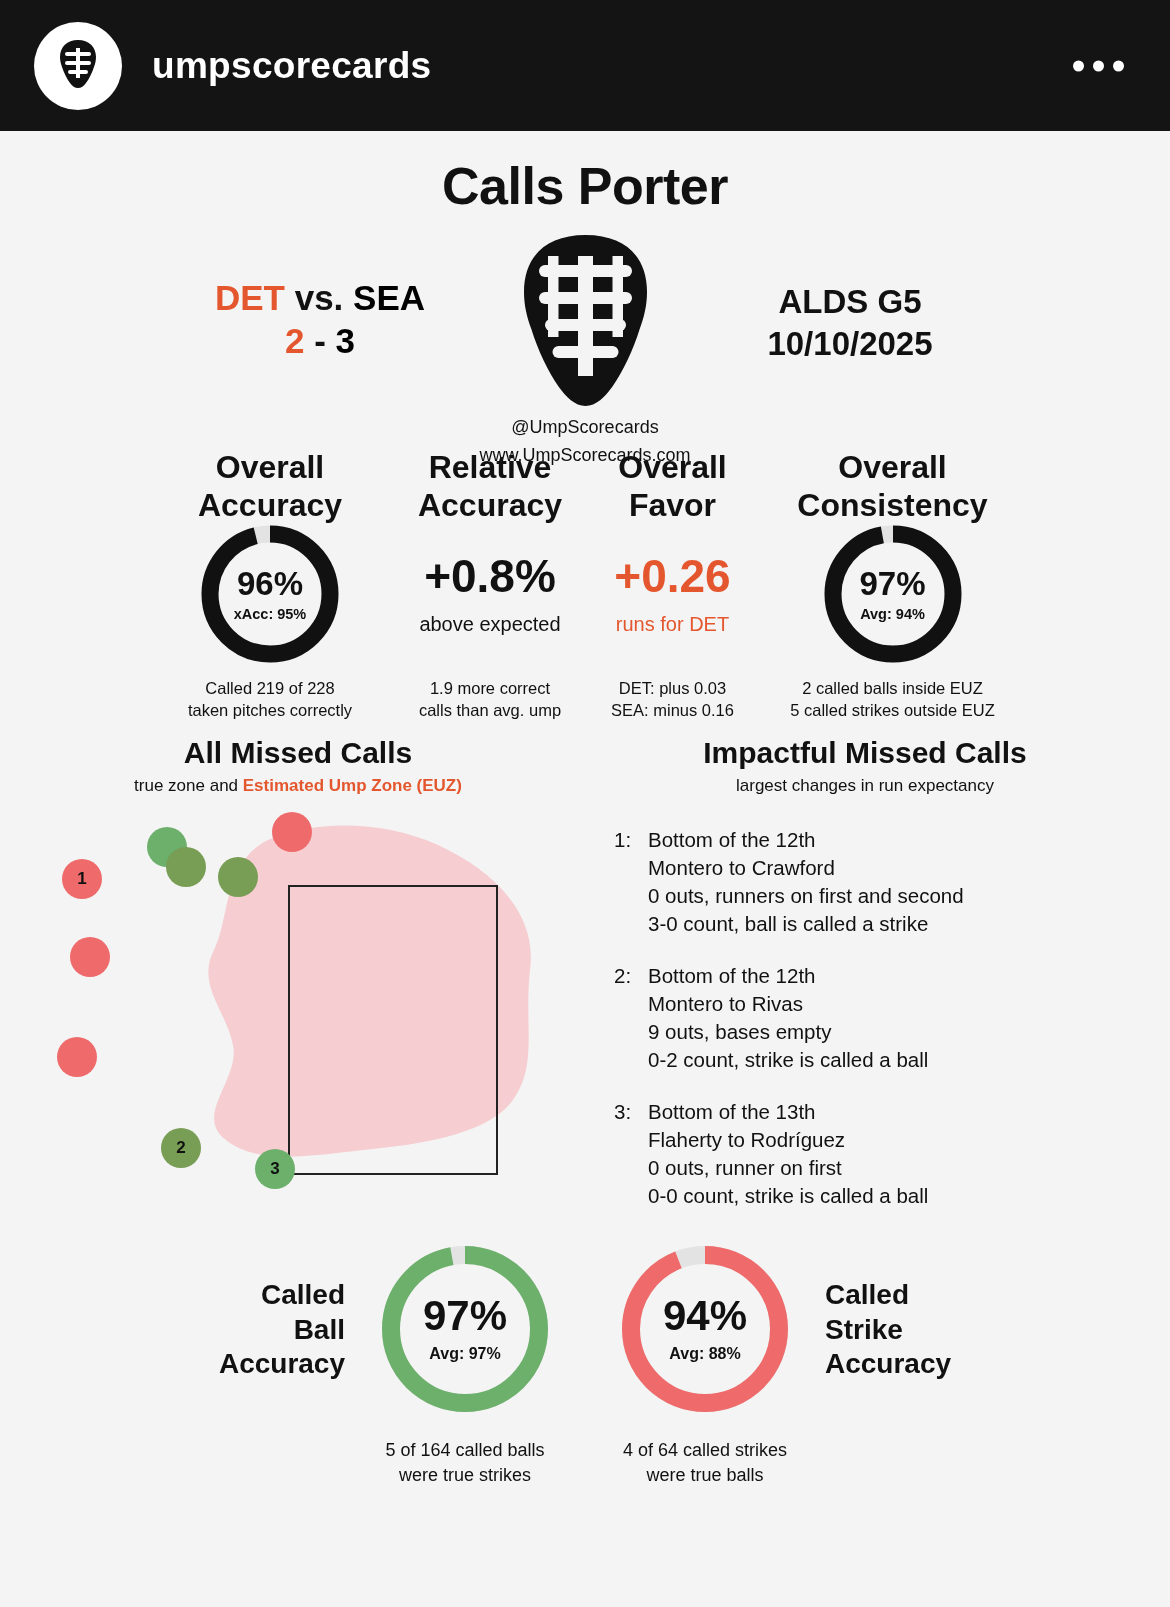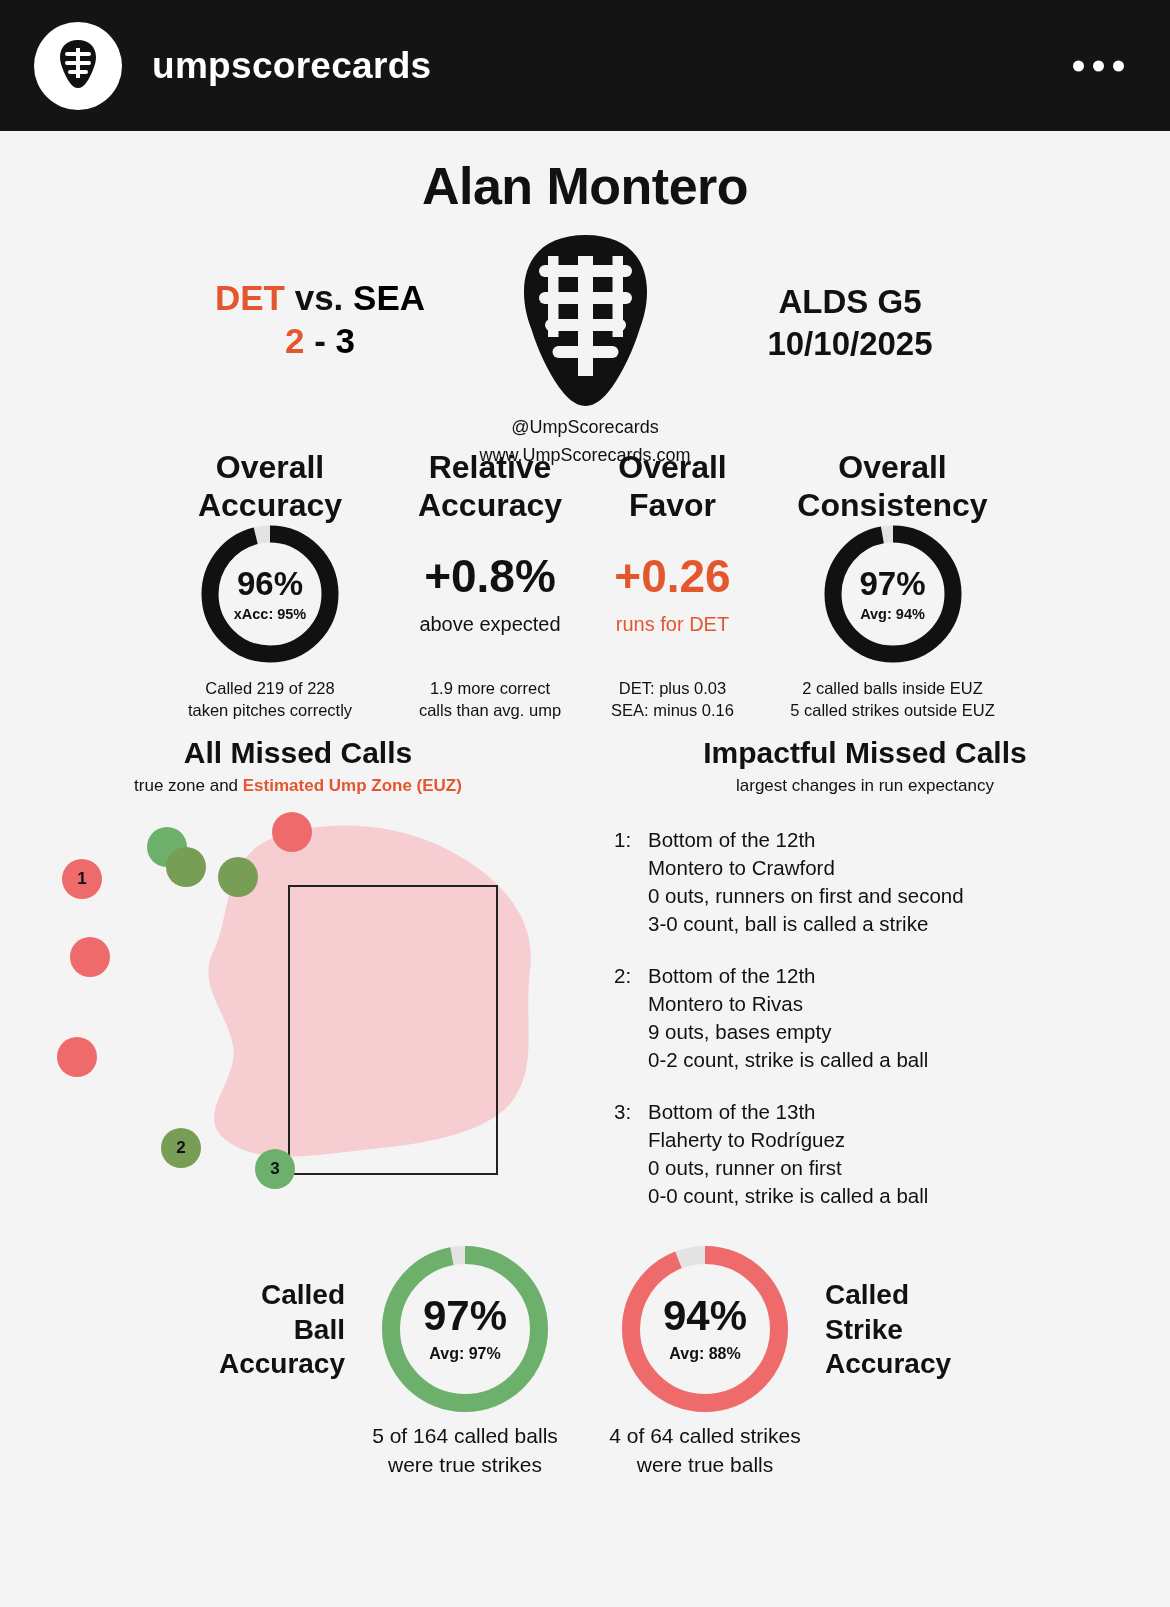--- a/index.html
+++ b/index.html
@@ -221,21 +221,21 @@
   .ba-label.right { text-align: left; }
   .ba-col { width: 240px; text-align: center; }
   .ba-donut-wrap { display: flex; justify-content: center; }
   .donut-lg { position: relative; width: 178px; height: 178px; }
   .donut-lg .inner {
     position: absolute; inset: 0;
     display: flex; flex-direction: column; align-items: center; justify-content: center;
   }
   .donut-lg .big { font-size: 42px; font-weight: bold; line-height: 1; }
   .donut-lg .sub { font-size: 16px; font-weight: bold; margin-top: 8px; }
-  .ba-foot { font-size: 21px; line-height: 1.35; margin-top: 4px; }
+  .ba-foot { font-size: 18px; line-height: 1.35; margin-top: 20px; }
 </style>
 </head>
 <body>
 
 <div class="header">
   <div class="avatar">
     <svg width="64" height="64" viewBox="0 0 64 64">
       <path d="M32 6c-11 0-18 7-18 17 0 4 1 7 2 10 2 6 5 12 8 16 2 3 5 5 8 5s6-2 8-5c3-4 6-10 8-16 1-3 2-6 2-10C50 13 43 6 32 6z" fill="#111"></path>
       <rect x="19" y="18" width="26" height="4" rx="2" fill="#fff"></rect>
       <rect x="19" y="27" width="26" height="4" rx="2" fill="#fff"></rect>
@@ -246,21 +246,21 @@
   <div class="handle">umpscorecards</div>
   <div class="dots">
     <span></span>
       <span></span>
       <span></span>
   </div>
 </div>
 
 <div class="card">
 
-  <div class="title">Alan Montero</div>
+  <div class="title">Calls Porter</div>
 
   <div class="matchup">
     <div class="team-block">
       <div class="team-line">
         <span class="team-away">DET</span>
         <span class="vs">vs.</span>
         <span class="team-home">SEA</span>
       </div>
       <div class="score-line">
         <span class="team-away">2</span>

